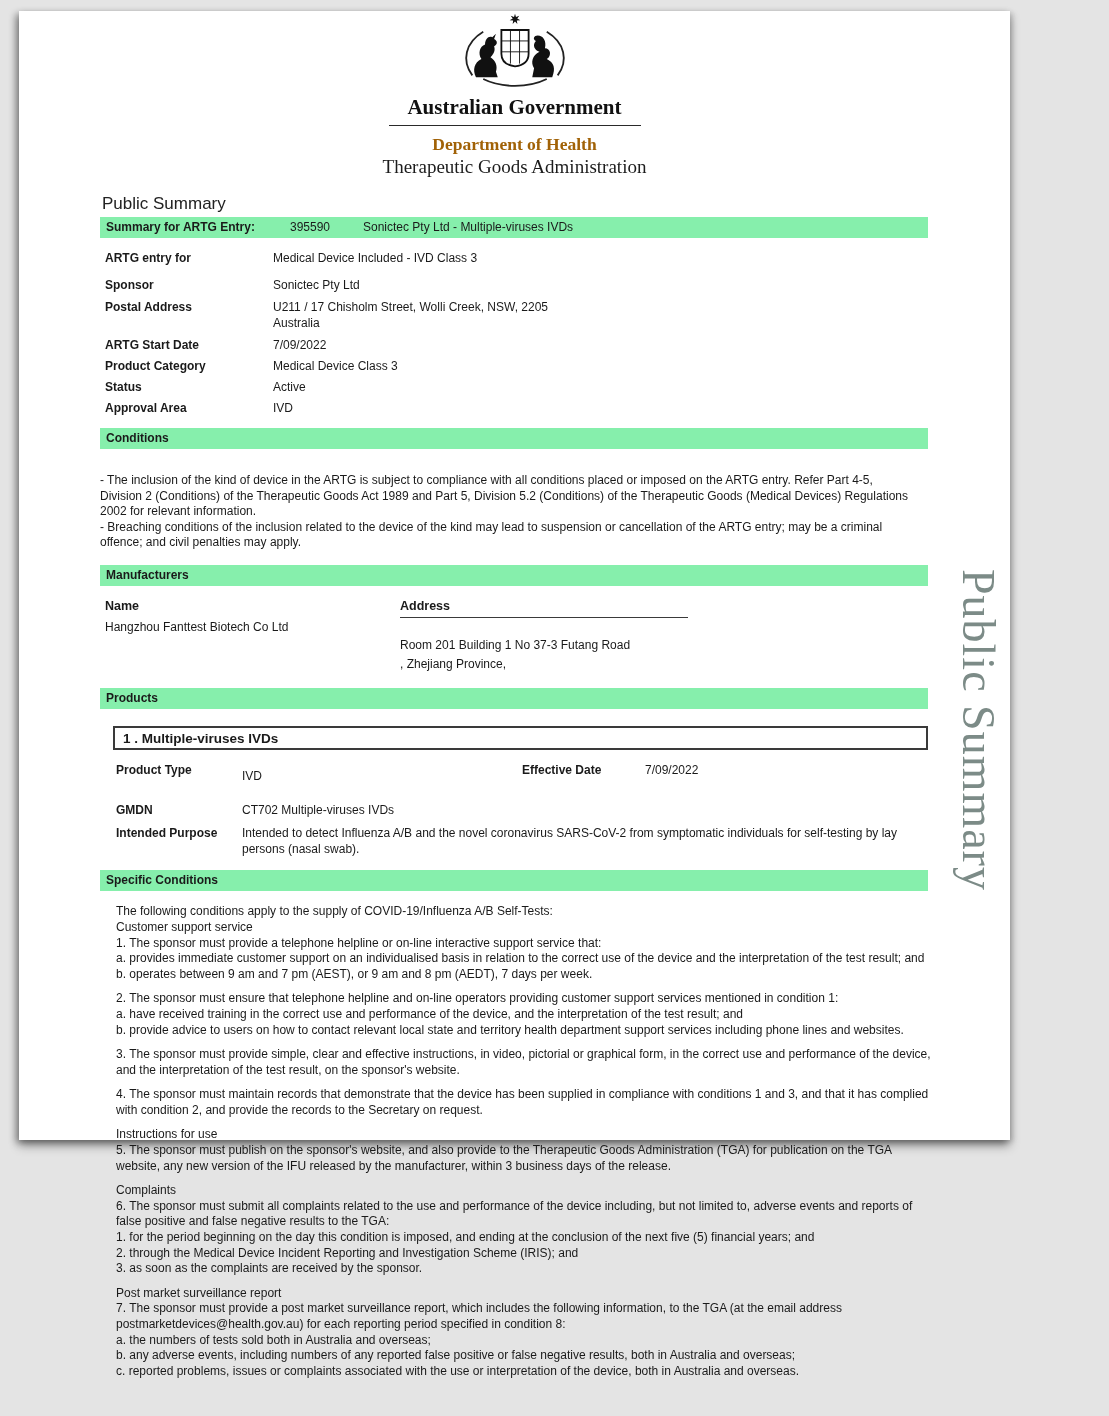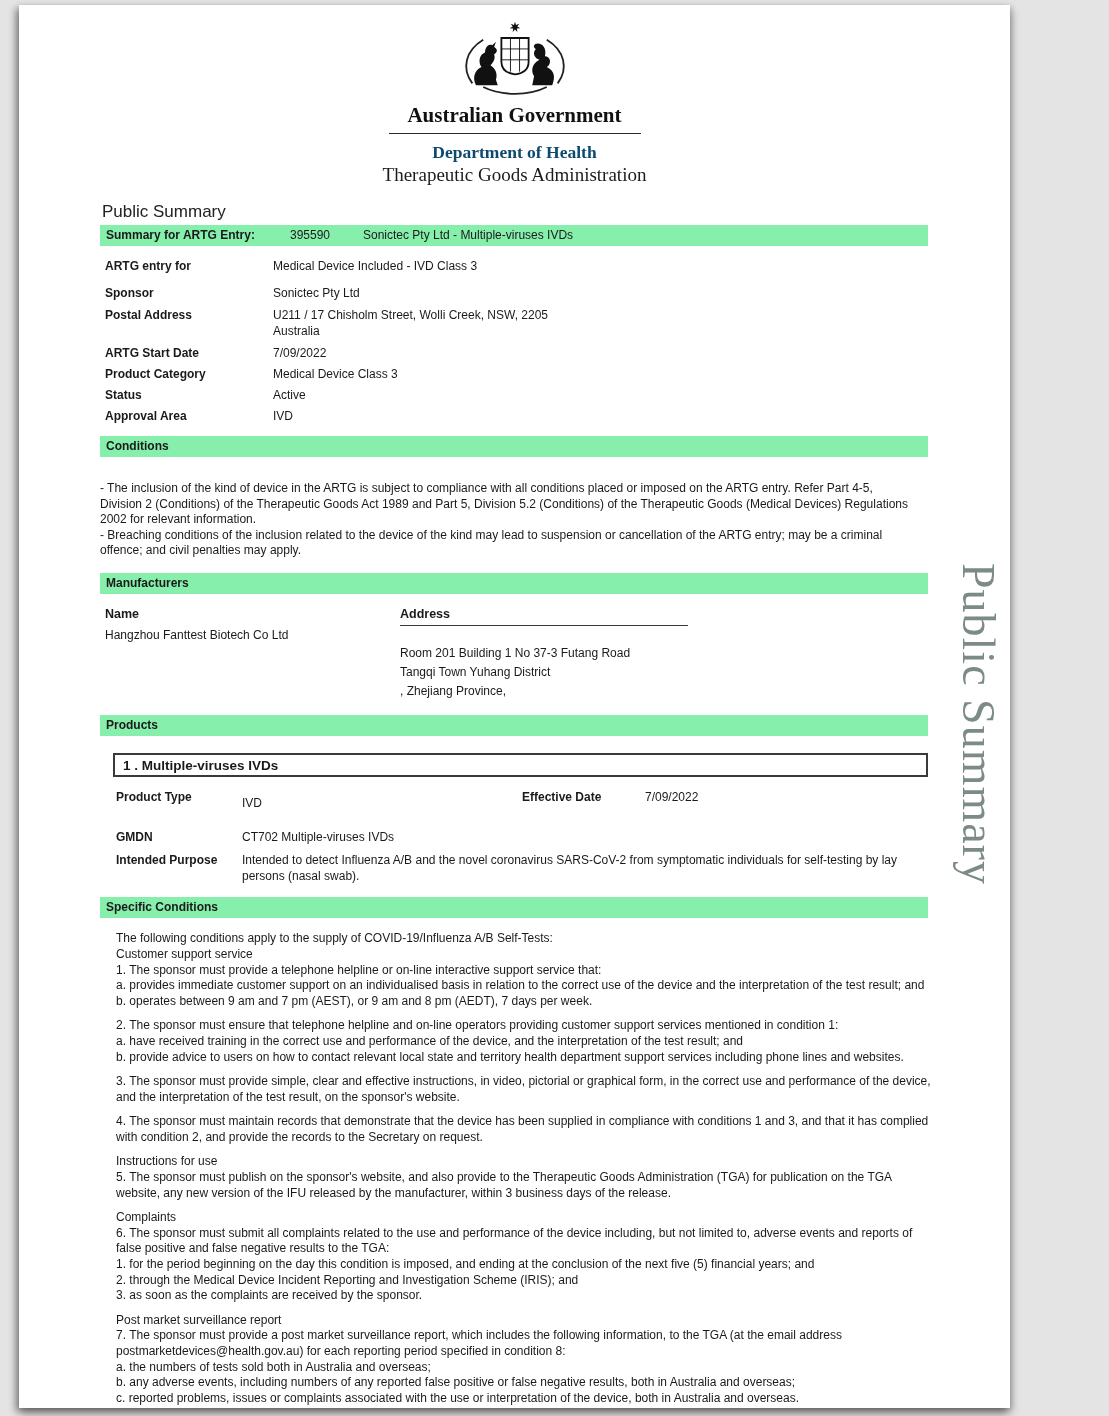--- a/index.html
+++ b/index.html
@@ -6,32 +6,31 @@
   html, body { width: 1109px; height: 1416px; }
   body {
     background: #e4e4e4;
     font-family: "Liberation Sans", sans-serif;
     color: #1a1a1a;
     overflow: hidden;
     position: relative;
   }
   .page {
     position: absolute;
-    left: 19px; top: 5px;
-    width: 991px; height: 1403px;
+    left: 19px; top: 11px;
+    width: 991px; height: 1129px;
     background: #ffffff;
     box-shadow: -3px 3px 7px rgba(0,0,0,0.35), 0 6px 10px rgba(0,0,0,0.30), 3px 2px 5px rgba(0,0,0,0.12);
-    padding-top: 14px;
   }
   
   .letterhead { text-align: center; width: 520px; margin: 0 auto; }
   .crest { display: block; margin: 0 auto 6px auto; }
   .gov-title { font-family: "Liberation Serif", serif; font-weight: bold; font-size: 21px; color: #111; }
   .gov-rule { width: 252px; border-bottom: 1.5px solid #2a2a2a; margin: 5px auto 8px auto; }
-  .dept-title { font-family: "Liberation Serif", serif; font-weight: bold; font-size: 17.5px; color: #0c4a6e; }
+  .dept-title { font-family: "Liberation Serif", serif; font-weight: bold; font-size: 17.5px; color: #a16207; }
   .agency-title { font-family: "Liberation Serif", serif; font-size: 19px; color: #1c1c1c; margin-top: 1px; }
   
   .content { position: relative; margin-left: 81px; width: 828px; }
   .page-title { font-size: 17px; font-weight: normal; color: #222; margin: 16px 0 3px 2px; }
   .bar {
     background: #86efac;
     height: 21px;
     font-size: 12px;
     font-weight: bold;
     line-height: 21px;
@@ -158,21 +157,20 @@
     <div class="bar" style="margin-top:14px;">Manufacturers</div>
     <div class="manu-table">
       <div>
         <div class="manu-head">Name</div>
         <div class="manu-name">Hangzhou Fanttest Biotech Co Ltd</div>
       </div>
       <div>
         <div class="manu-head"><span class="addr-head">Address</span></div>
         <div class="addr-lines">
           <div>Room 201 Building 1 No 37-3 Futang Road</div>
-          <div>Tangqi Town Yuhang District</div>
           <div>, Zhejiang Province,</div>
         </div>
       </div>
     </div>
 
     <div class="bar">Products</div>
     <div class="product-box">1 . Multiple-viruses IVDs</div>
 
     <div class="prod-row" style="margin-top:13px;">
       <span class="lbl">Product Type</span>

